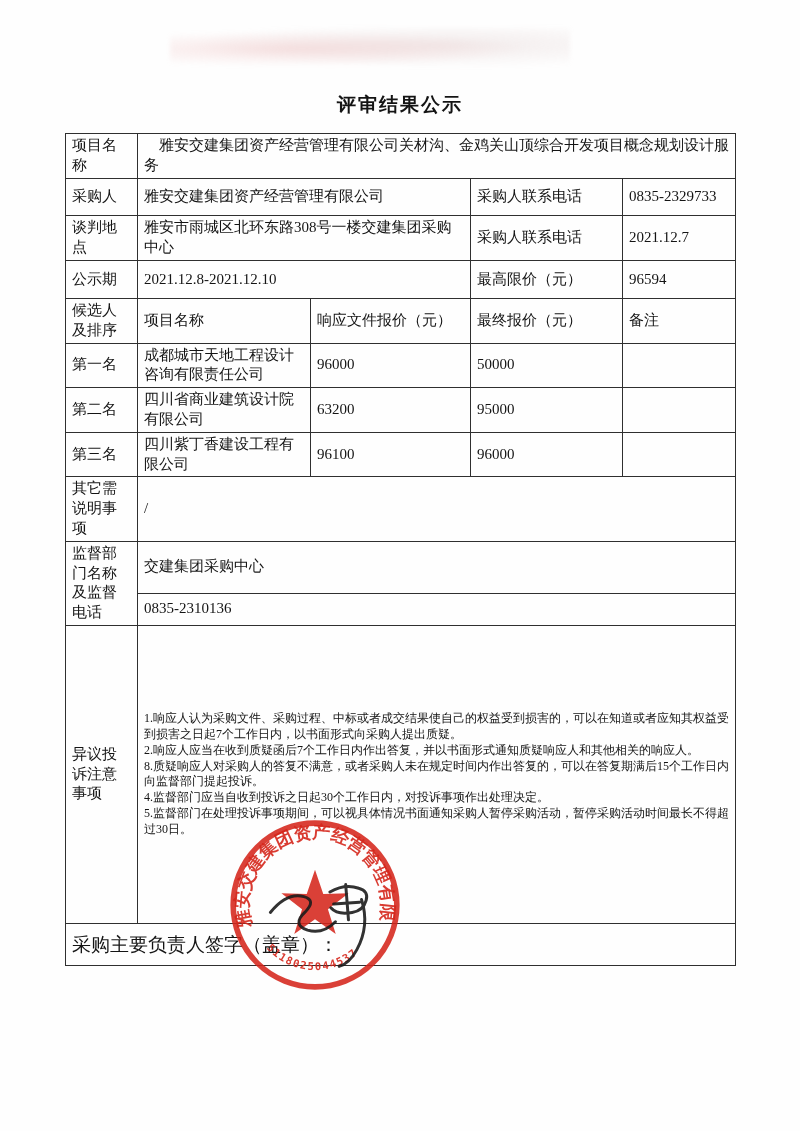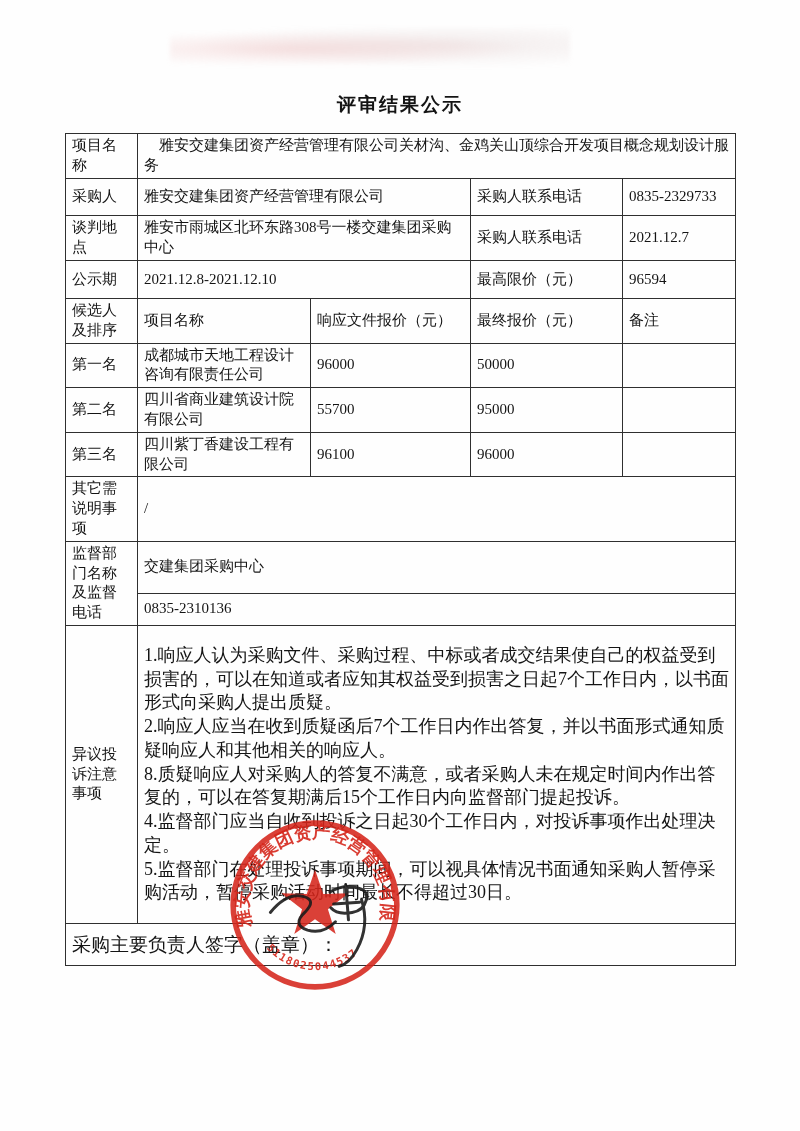--- a/index.html
+++ b/index.html
@@ -28,21 +28,21 @@
   }
   td.lab{text-align:left;}
   td.labc{text-align:left;}
   td.c{text-align:left;}
   td.l{text-align:left;}
   .indent{text-indent:1em;display:block;}
   tr.r1{height:45px} tr.r2{height:37px} tr.r3{height:45px} tr.r4{height:38px}
   tr.r5{height:37px} tr.r6{height:40px} tr.r7{height:42px} tr.r8{height:40px}
   tr.r9{height:36px} tr.r10{height:45px} tr.r11{height:28px}
   tr.r12{height:298px} tr.r13{height:42px}
-  .objection{font-size:18px;line-height:1.38;}
+  .objection{font-size:12px;line-height:1.38;}
   .objection div{margin:0;}
   .seal{
     position:absolute;left:222px;top:812px;width:186px;height:186px;z-index:5;
   }
   .sig-row{font-size:19px;}
 </style>
 </head>
 <body>
 
 <div class="page">
@@ -101,21 +101,21 @@
       <td class="lab">第一名</td>
       <td class="l">成都城市天地工程设计咨询有限责任公司</td>
       <td class="c">96000</td>
       <td class="c">50000</td>
       <td class="c"></td>
     </tr>
 
     <tr class="r7">
       <td class="lab">第二名</td>
       <td class="l">四川省商业建筑设计院有限公司</td>
-      <td class="c">55700</td>
+      <td class="c">63200</td>
       <td class="c">95000</td>
       <td class="c"></td>
     </tr>
 
     <tr class="r8">
       <td class="lab">第三名</td>
       <td class="l">四川紫丁香建设工程有限公司</td>
       <td class="c">96100</td>
       <td class="c">96000</td>
       <td class="c"></td>

